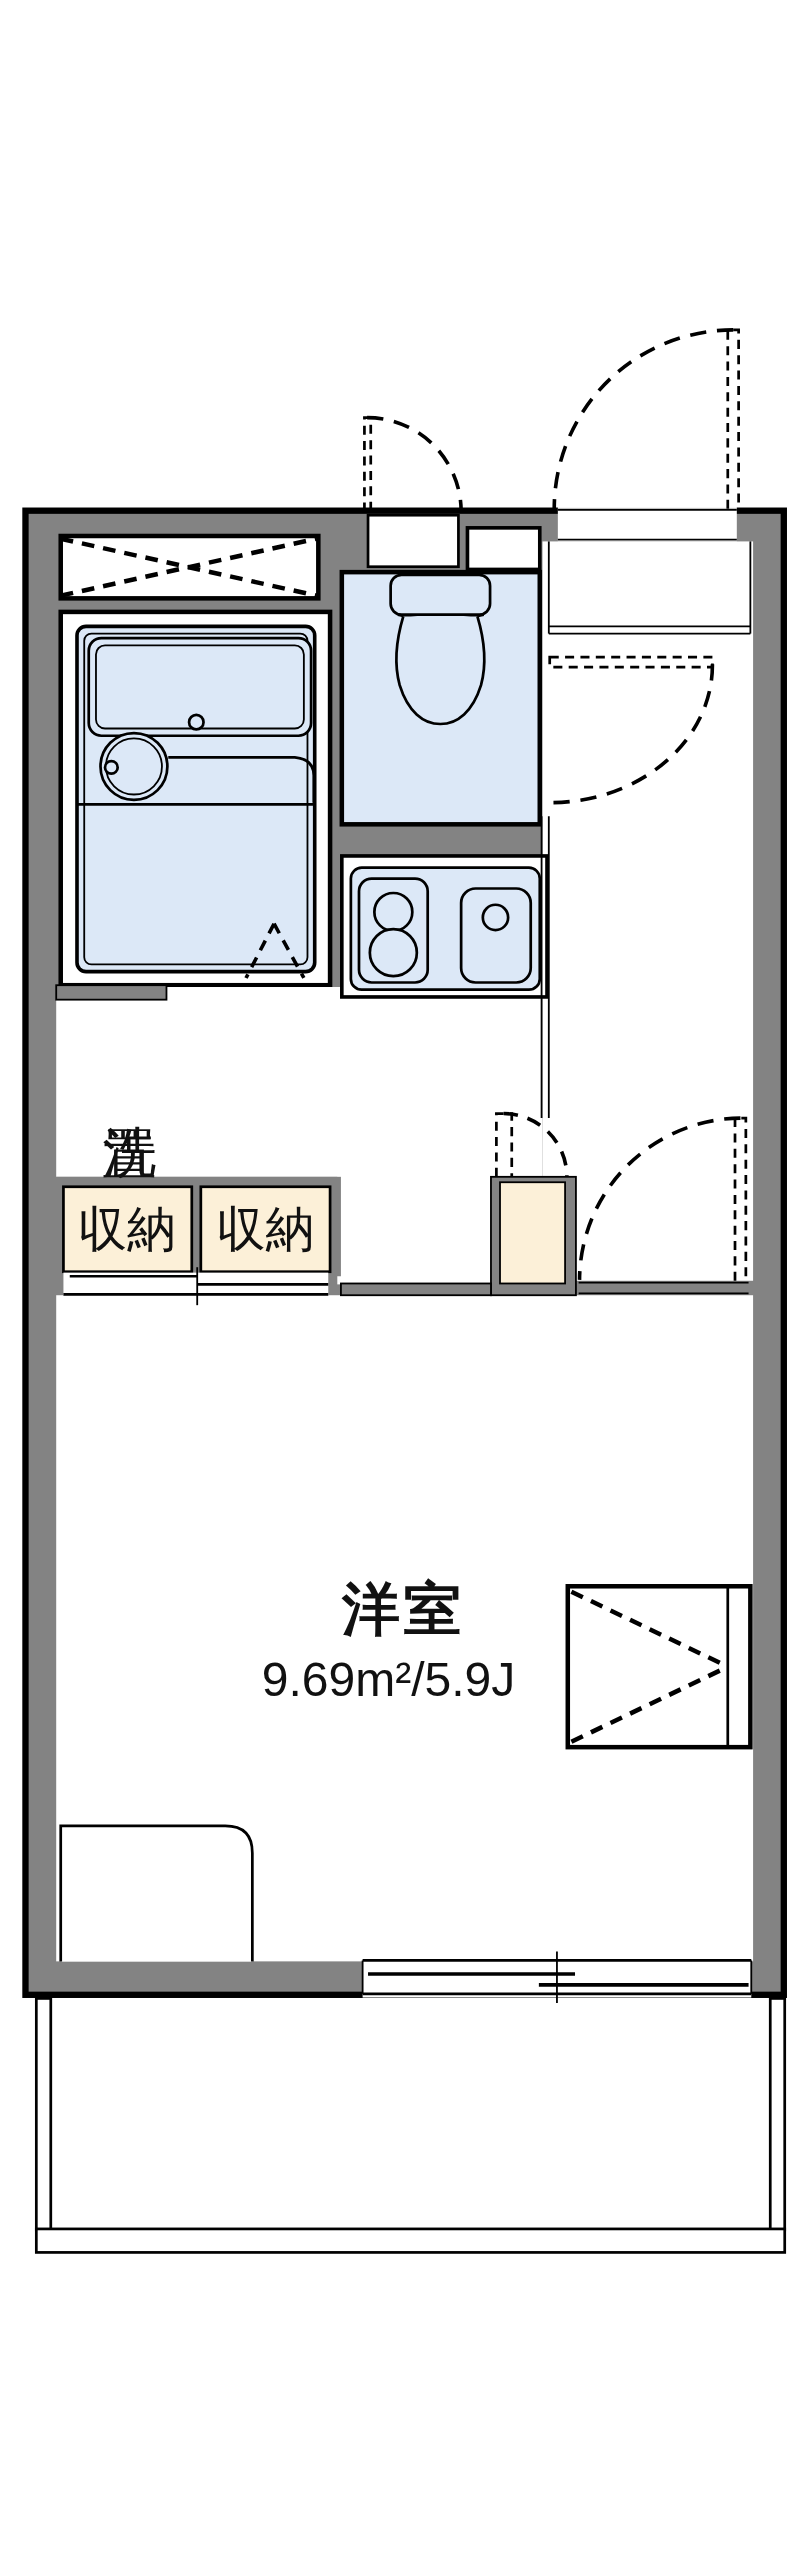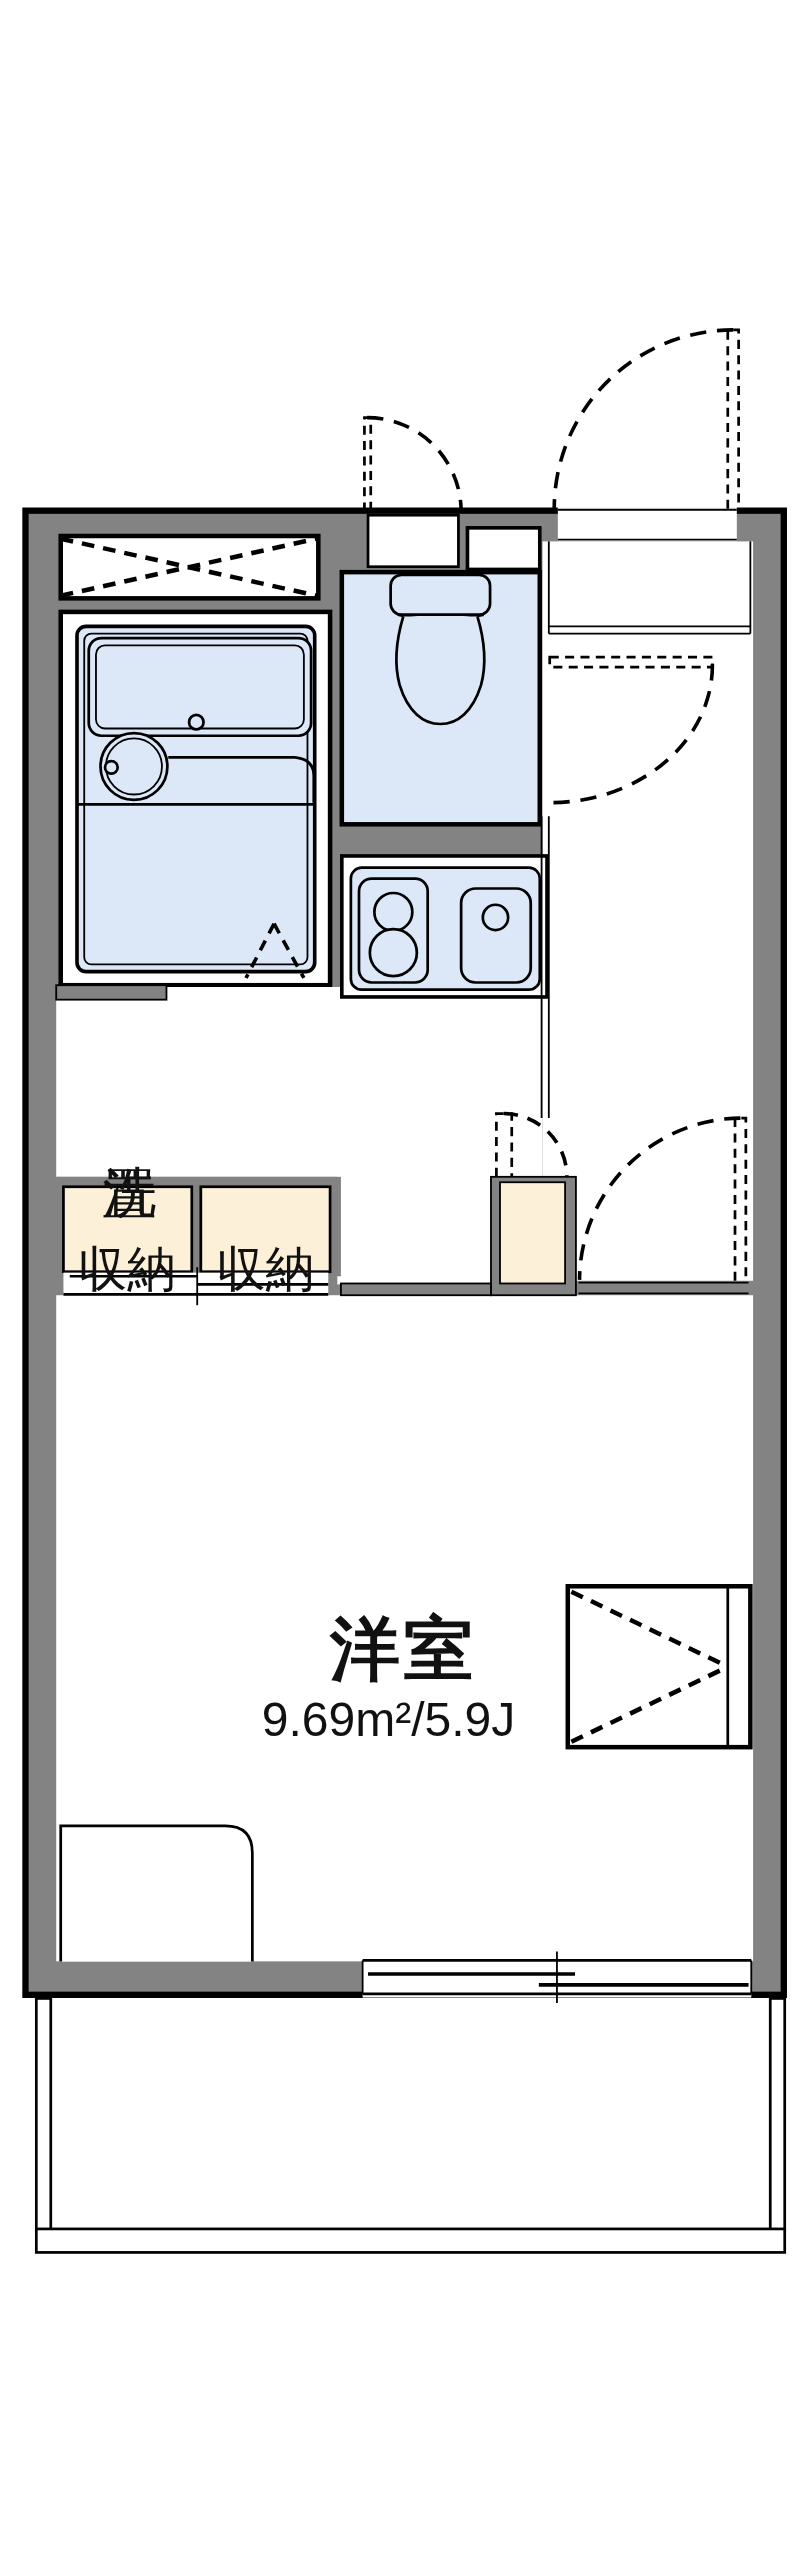--- a/index.html
+++ b/index.html
@@ -6,30 +6,30 @@
   #canvas{
     position:relative;
     width:812px;height:2576px;
     background:#ffffff;
     font-family:"Liberation Sans", sans-serif;
     overflow:hidden;
   }
   #plan-svg{position:absolute;left:0;top:0;}
   .label{
     position:absolute;display:flex;align-items:center;justify-content:center;
-    color:#111;font-weight:500;user-select:none;margin-top:40px;
+    color:#111;font-weight:500;user-select:none;
   }
   .label-vertical{
     writing-mode:vertical-rl;text-orientation:upright;
     letter-spacing:3.6px;
   }
   #washer-label{left:61px;top:996px;width:138px;height:179px;font-size:54px;}
   #storage-left-label{left:63px;top:1187px;width:128px;height:85px;font-size:49px;}
   #storage-right-label{left:201px;top:1187px;width:129px;height:85px;font-size:49px;}
-  #room-label{left:268px;top:1565px;width:271px;height:90px;font-size:70px;letter-spacing:3.6px;font-weight:600;}
+  #room-label{left:268px;top:1565px;width:271px;height:90px;font-size:58px;letter-spacing:3.6px;font-weight:600;}
   #room-area-label{left:217px;top:1652px;width:343px;height:54px;font-size:48px;}
 </style>
 </head>
 <body>
 
 <div id="canvas">
 
 <svg id="plan-svg" width="812" height="2576" viewBox="0 0 898 2850">
 
   <rect x="28" y="565" width="839" height="1642" fill="#838383" stroke="#000" stroke-width="7"></rect>

